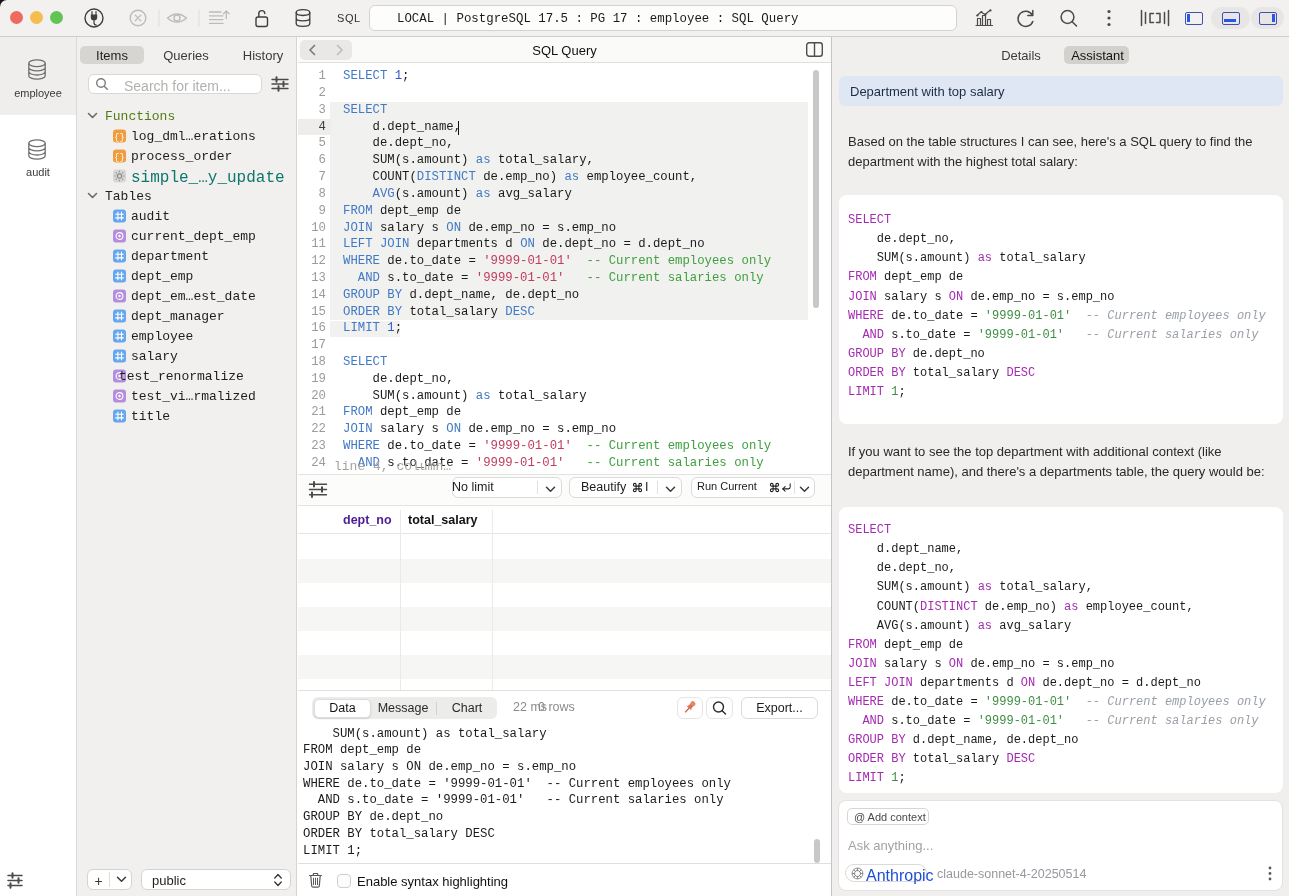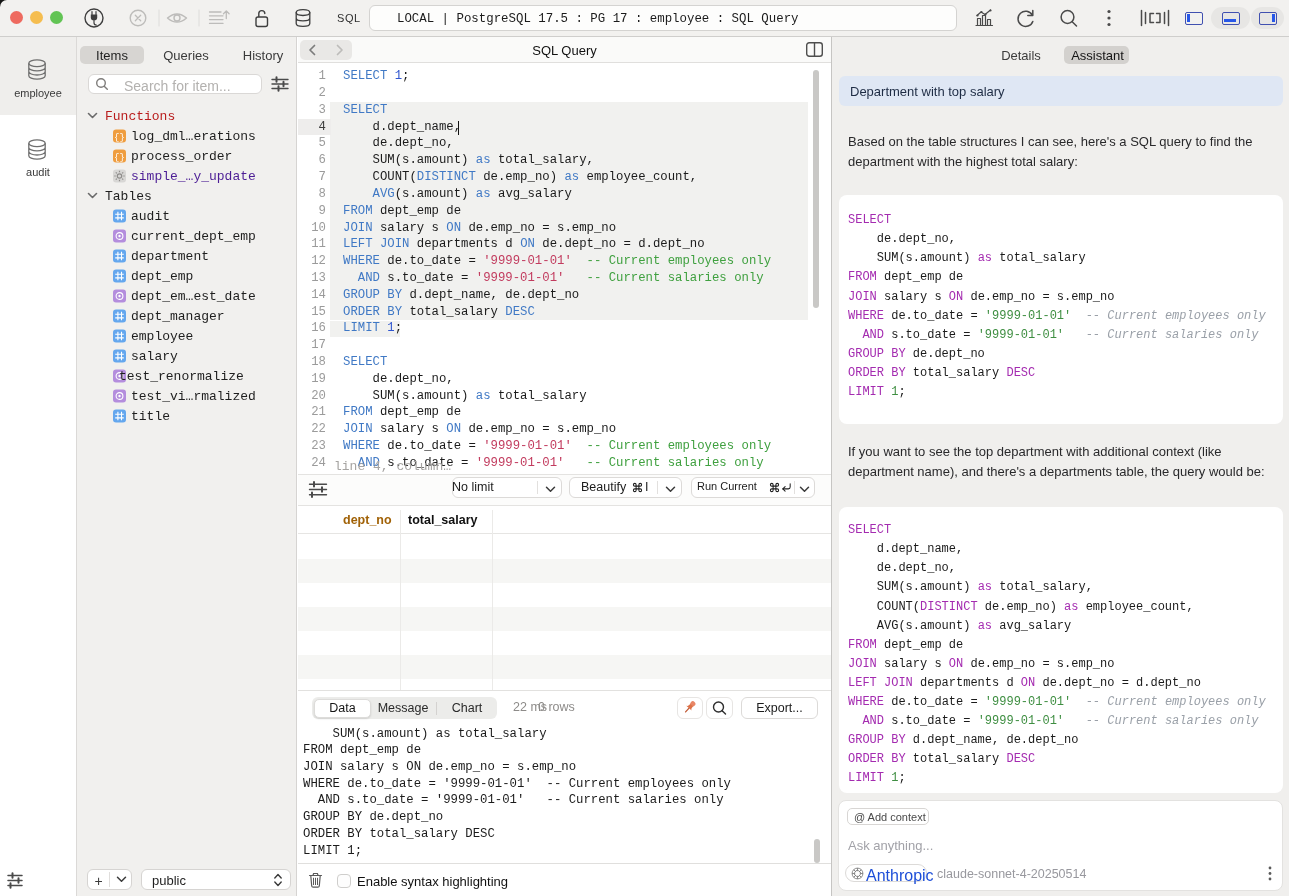--- a/index.html
+++ b/index.html
@@ -193,24 +193,24 @@
  <div class="ab mono" style="left:54px;top:123px;font-size:13px;color:#1e1e1e">current_dept_emp</div>
  <div class="ab mono" style="left:54px;top:143px;font-size:13px;color:#1e1e1e">department</div>
  <div class="ab mono" style="left:54px;top:163px;font-size:13px;color:#1e1e1e">dept_emp</div>
  <div class="ab mono" style="left:54px;top:183px;font-size:13px;color:#1e1e1e">dept_em…est_date</div>
  <div class="ab mono" style="left:54px;top:203px;font-size:13px;color:#1e1e1e">dept_manager</div>
  <div class="ab mono" style="left:54px;top:223px;font-size:13px;color:#1e1e1e">employee</div>
  <div class="ab mono" style="left:54px;top:243px;font-size:13px;color:#1e1e1e">salary</div>
  <div class="ab mono" style="left:42px;top:263px;font-size:13px;color:#1e1e1e">test_renormalize</div>
  <div class="ab mono" style="left:54px;top:283px;font-size:13px;color:#1e1e1e">test_vi…rmalized</div>
  <div class="ab mono" style="left:54px;top:303px;font-size:13px;color:#1e1e1e">title</div>
- <div class="ab mono" style="left:28px;top:3px;font-size:13px;color:#b91c1c">Functions</div>
+ <div class="ab mono" style="left:28px;top:3px;font-size:13px;color:#4d7c0f">Functions</div>
  <div class="ab mono" style="left:54px;top:23px;font-size:13px;color:#1e1e1e">log_dml…erations</div>
  <div class="ab mono" style="left:54px;top:43px;font-size:13px;color:#1e1e1e">process_order</div>
- <div class="ab mono" style="left:54px;top:63px;font-size:13px;color:#4c1d95">simple_…y_update</div>
+ <div class="ab mono" style="left:54px;top:63px;font-size:16px;color:#0f766e">simple_…y_update</div>
  <div class="ab mono" style="left:28px;top:83px;font-size:13px;color:#1e1e1e">Tables</div>
 </div>
 
 <div class="ab" style="left:87px;top:869px;width:45px;height:21px;background:#fff;border:1px solid #d6d4d2;border-radius:6px;box-sizing:border-box"></div>
 <div class="ab" style="left:109px;top:872px;width:1px;height:15px;background:#e0dedc"></div>
 <div class="ab" style="left:87px;top:873px;width:23px;text-align:center;font-size:14px;color:#3a3a3a">+</div>
 <svg class="ab" id="plusdd" style="left:116px;top:876px" width="11" height="7" viewBox="0 0 11 7" fill="none">
     <path d="M1.5 1.2 l4 4 4-4" stroke="#3a3a3a" stroke-width="1.5" stroke-linecap="round" stroke-linejoin="round"></path>
   </svg>
 <div class="ab" style="left:141px;top:869px;width:150px;height:21px;background:#fff;border:1px solid #d6d4d2;border-radius:6px;box-sizing:border-box"></div>
@@ -324,21 +324,21 @@
     <path d="M9 10l-5 5 5 5"></path>
     <path d="M20 4v7a4 4 0 0 1-4 4H4"></path>
   </svg>
 <div class="ab" style="left:794px;top:481px;width:1px;height:13px;background:#e2e0de"></div>
 <svg class="ab" style="left:799px;top:486px" width="11" height="7" viewBox="0 0 11 7" fill="none">
     <path d="M1.5 1.2 l4 4 4-4" stroke="#3a3a3a" stroke-width="1.5" stroke-linecap="round" stroke-linejoin="round"></path>
   </svg>
 
 <div class="ab" style="left:298px;top:506px;width:533px;height:184px;background:#fff" id="results">
   <div class="ab" style="left:0;top:0;width:533px;height:28px;border-bottom:1px solid #e6e5e3;box-sizing:border-box"></div>
-  <div class="ab" style="left:45px;top:7px;font-size:12.5px;font-weight:bold;color:#a16207">dept_no</div>
+  <div class="ab" style="left:45px;top:7px;font-size:12.5px;font-weight:bold;color:#4c1d95">dept_no</div>
   <div class="ab" style="left:110px;top:7px;font-size:12.5px;font-weight:bold;color:#111">total_salary</div>
   <div class="ab" style="left:0;top:53px;width:533px;height:24px;background:#f6f6f4"></div>
   <div class="ab" style="left:0;top:101px;width:533px;height:24px;background:#f6f6f4"></div>
   <div class="ab" style="left:0;top:149px;width:533px;height:24px;background:#f6f6f4"></div>
   <div class="ab" style="left:102px;top:4px;width:1px;height:180px;background:#ebeae8"></div>
   <div class="ab" style="left:194px;top:4px;width:1px;height:180px;background:#ebeae8"></div>
 </div>
 
 <div class="ab" style="left:298px;top:690px;width:533px;height:37px;background:#fff;border-top:1px solid #e2e1df;box-sizing:border-box"></div>
 <div class="ab" style="left:312px;top:697px;width:185px;height:22px;background:#ececea;border-radius:6px"></div>

